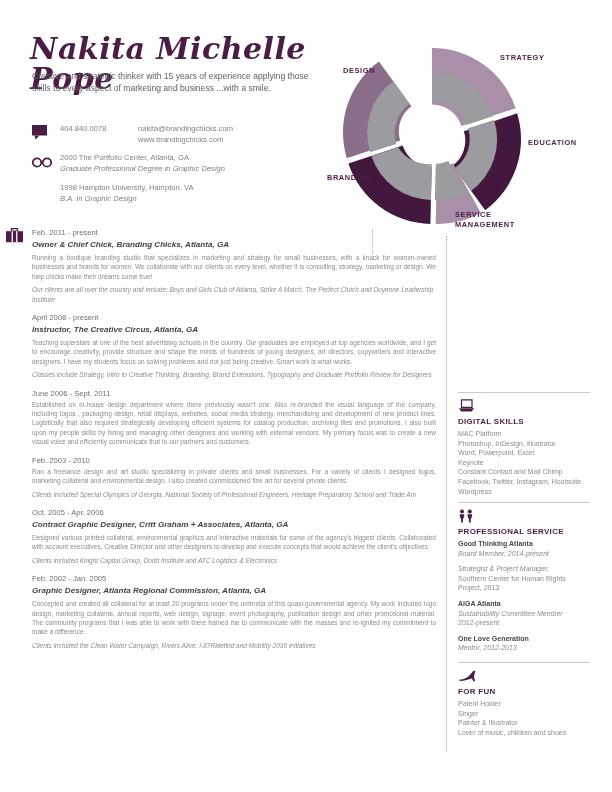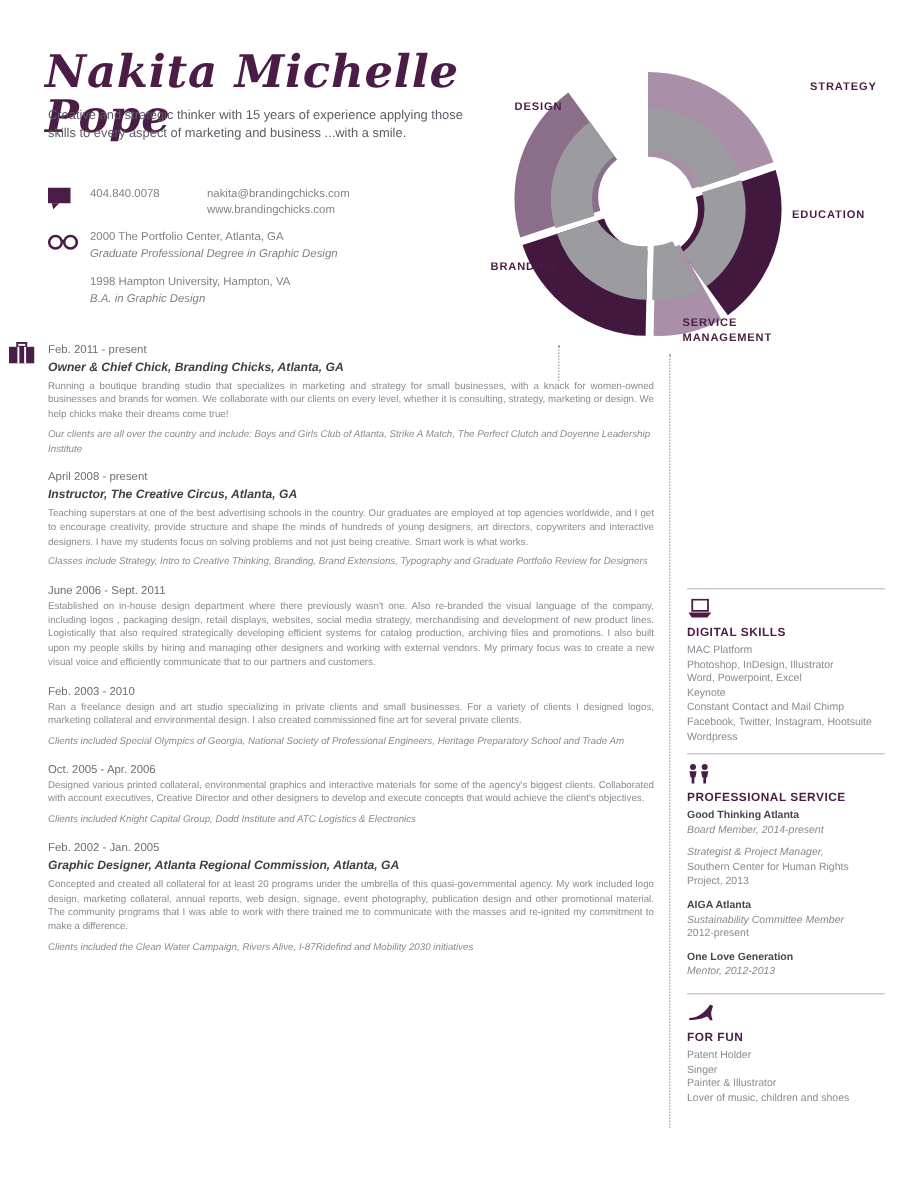--- a/index.html
+++ b/index.html
@@ -144,20 +144,21 @@
     </div>
 
     <div class="job">
       <div class="jdate">Feb. 2003 - 2010</div>
       <div class="jbody">Ran a freelance design and art studio specializing in private clients and small businesses. For a variety of clients I designed logos, marketing collateral and environmental design. I also created commissioned fine art for several private clients.</div>
       <div class="jclients">Clients included Special Olympics of Georgia, National Society of Professional Engineers, Heritage Preparatory School and Trade Am</div>
     </div>
 
     <div class="job">
       <div class="jdate">Oct. 2005 - Apr. 2006</div>
+      <div class="jtitle">Contract Graphic Designer, Critt Graham + Associates, Atlanta, GA</div>
       <div class="jbody">Designed various printed collateral, environmental graphics and interactive materials for some of the agency's biggest clients. Collaborated with account executives, Creative Director and other designers to develop and execute concepts that would achieve the client's objectives.</div>
       <div class="jclients">Clients included Knight Capital Group, Dodd Institute and ATC Logistics &amp; Electronics</div>
     </div>
 
     <div class="job">
       <div class="jdate">Feb. 2002 - Jan. 2005</div>
       <div class="jtitle">Graphic Designer, Atlanta Regional Commission, Atlanta, GA</div>
       <div class="jbody">Concepted and created all collateral for at least 20 programs under the umbrella of this quasi-governmental agency. My work included logo design, marketing collateral, annual reports, web design, signage, event photography, publication design and other promotional material. The community programs that I was able to work with there trained me to communicate with the masses and re-ignited my commitment to make a difference.</div>
       <div class="jclients">Clients included the Clean Water Campaign, Rivers Alive, I-87Ridefind and Mobility 2030 initiatives</div>
     </div>
@@ -182,21 +183,21 @@
       <g fill="#9b9ba0">
         <path d="M 100 36 A 64 64 0 0 1 160.9 80.3 L 134.2 89.0 A 36 36 0 0 0 100 64 Z"></path>
         <path d="M 162.1 84.0 A 64 64 0 0 1 138.9 155.0 L 123.0 132.1 A 36 36 0 0 0 136.0 92.2 Z"></path>
         <path d="M 135.6 157.3 A 64 64 0 0 1 102.8 163.9 L 103.8 128.0 A 36 36 0 0 0 116.2 124.9 Z"></path>
         <path d="M 99.0 163.9 A 64 64 0 0 1 39.4 119.9 L 66.1 111.2 A 36 36 0 0 0 99.7 128.0 Z"></path>
         <path d="M 38.2 116.2 A 64 64 0 0 1 61.4 45.2 L 77.3 68.1 A 36 36 0 0 0 64.3 108.0 Z"></path>
       </g>
     </svg>
   </div>
 
-  <div class="dlabel" style="left:500px;top:53px;margin-left:40px;">STRATEGY</div>
+  <div class="dlabel" style="left:500px;top:53px;">STRATEGY</div>
   <div class="dlabel" style="left:528px;top:138px;">EDUCATION</div>
   <div class="dlabel" style="left:455px;top:210px;">SERVICE</div>
   <div class="dlabel" style="left:455px;top:220px;">MANAGEMENT</div>
   <div class="dlabel" style="left:327px;top:173px;">BRANDING</div>
   <div class="dlabel" style="left:343px;top:66px;">DESIGN</div>
 
   <div class="side" style="top:392px;">
     <div class="hr"></div>
     <div class="sicon">
       <svg width="17" height="14" viewBox="0 0 17 14">

